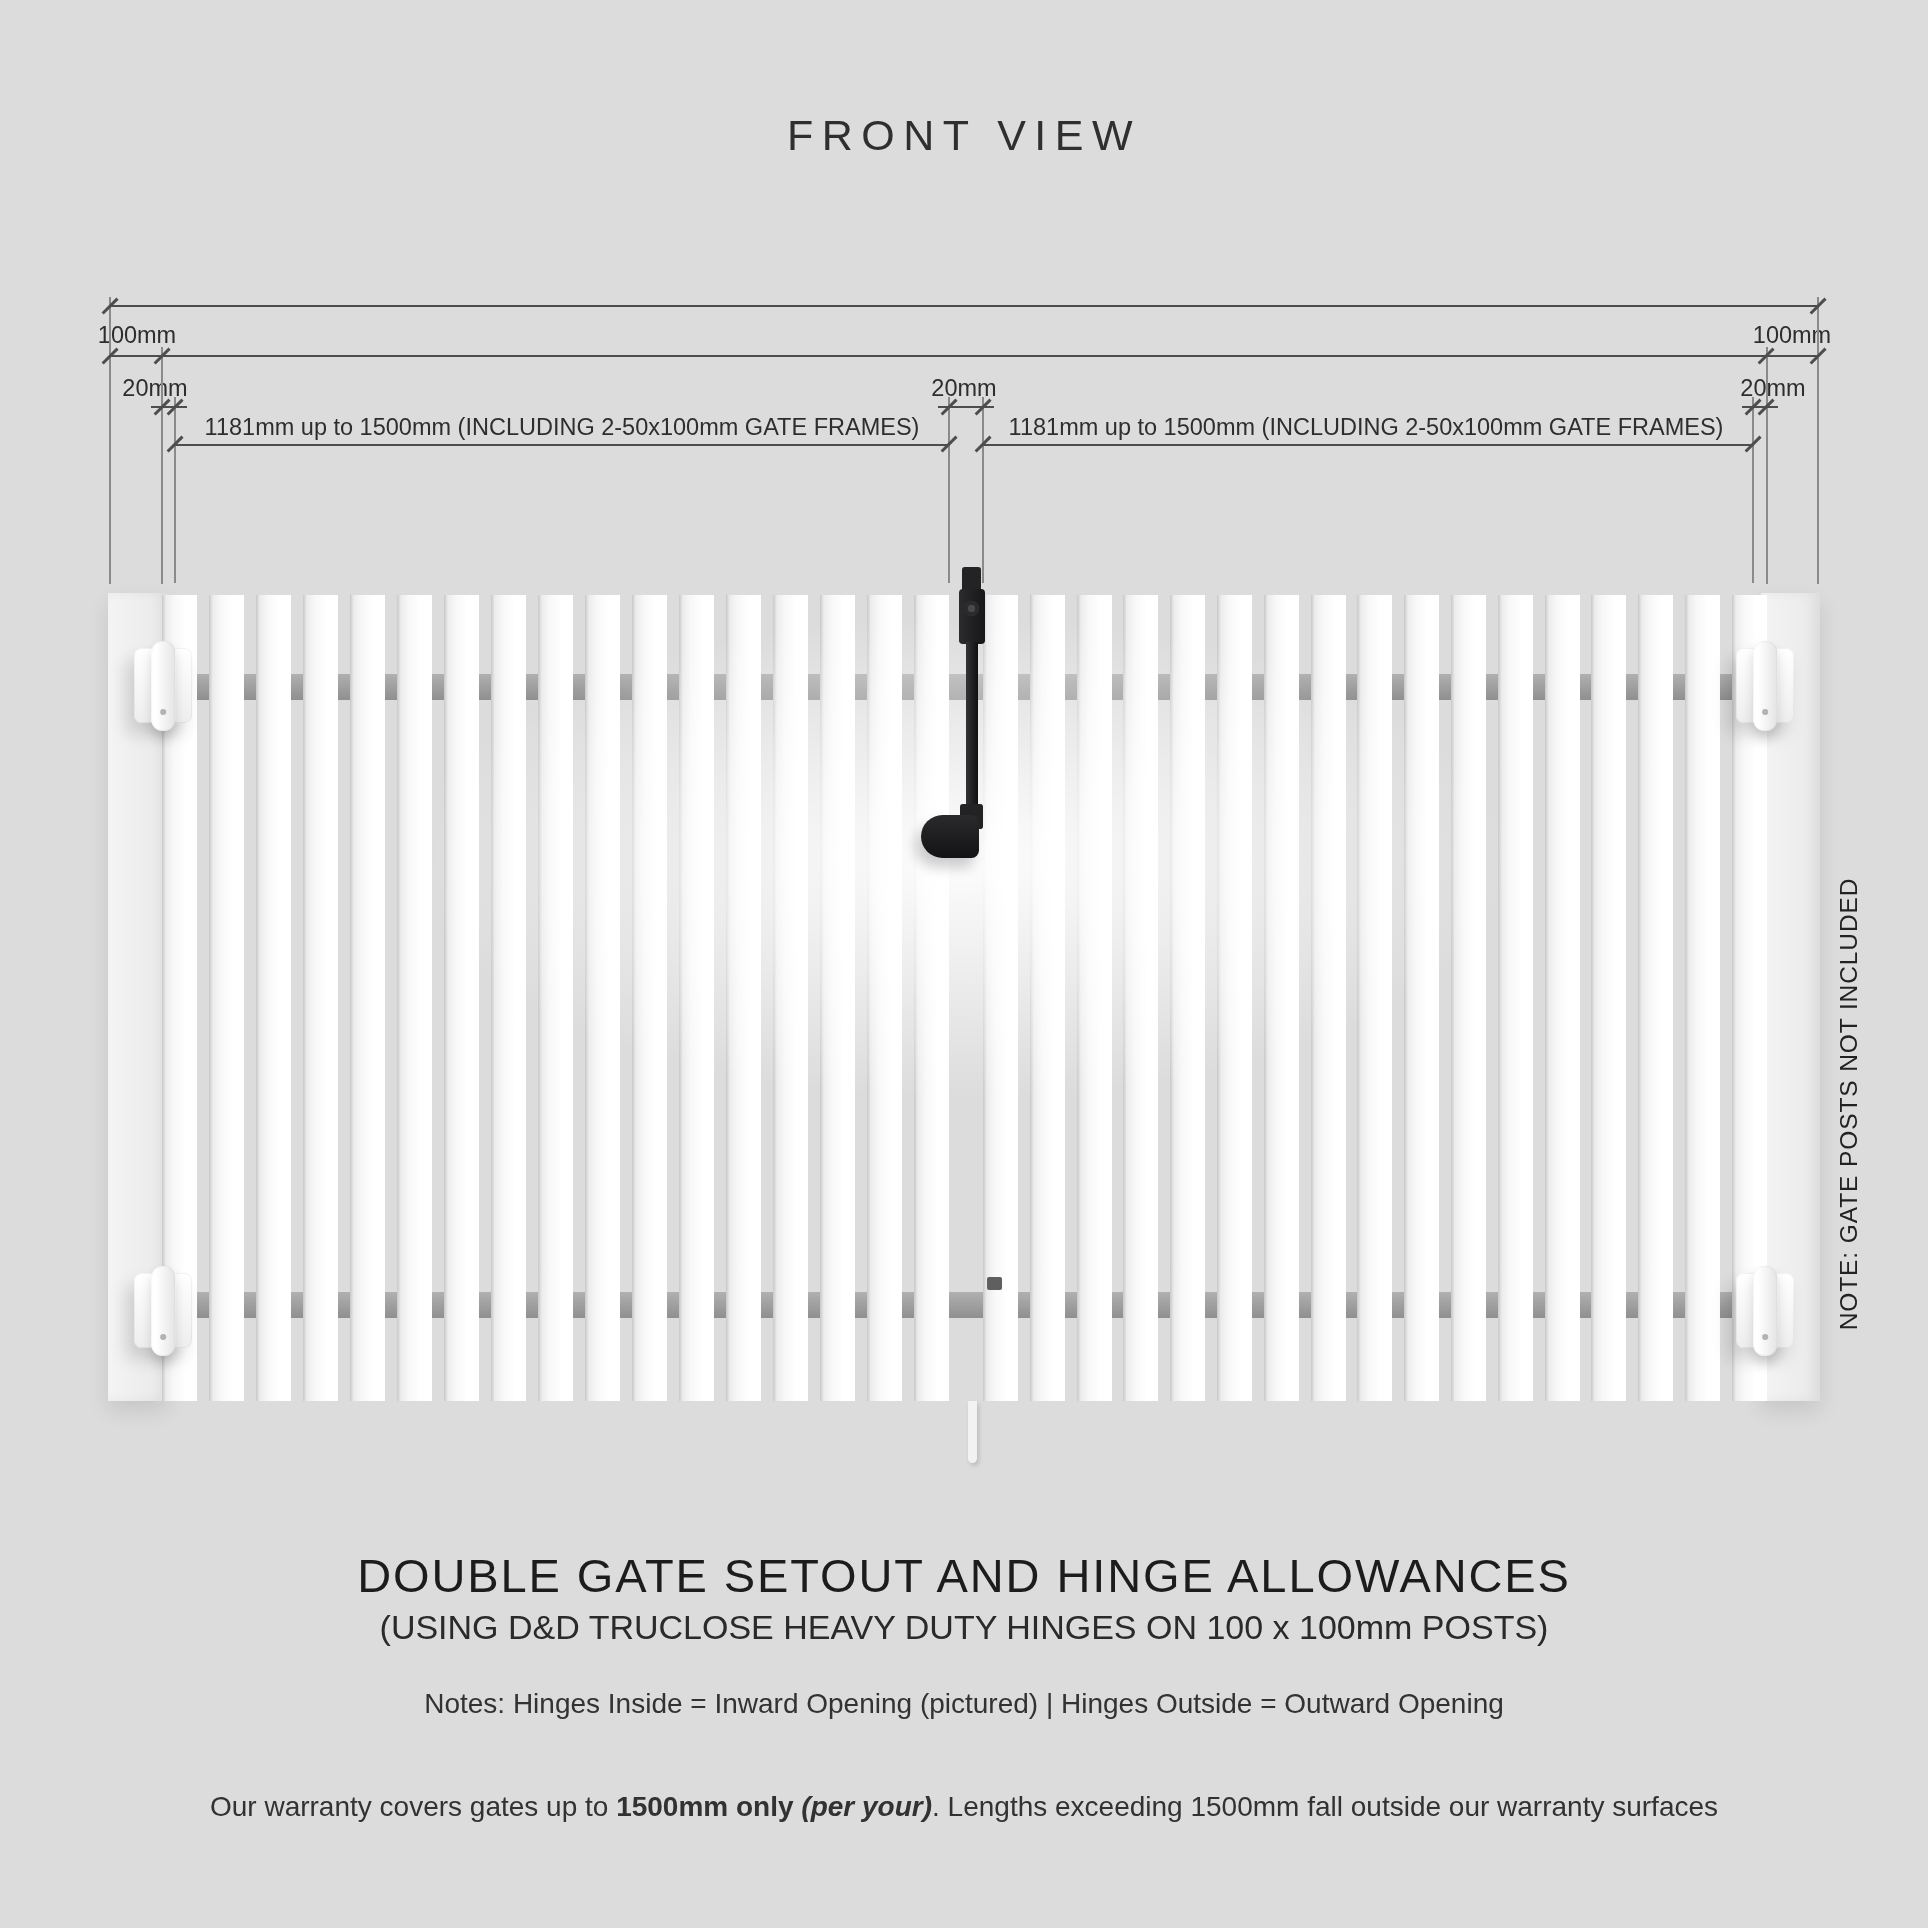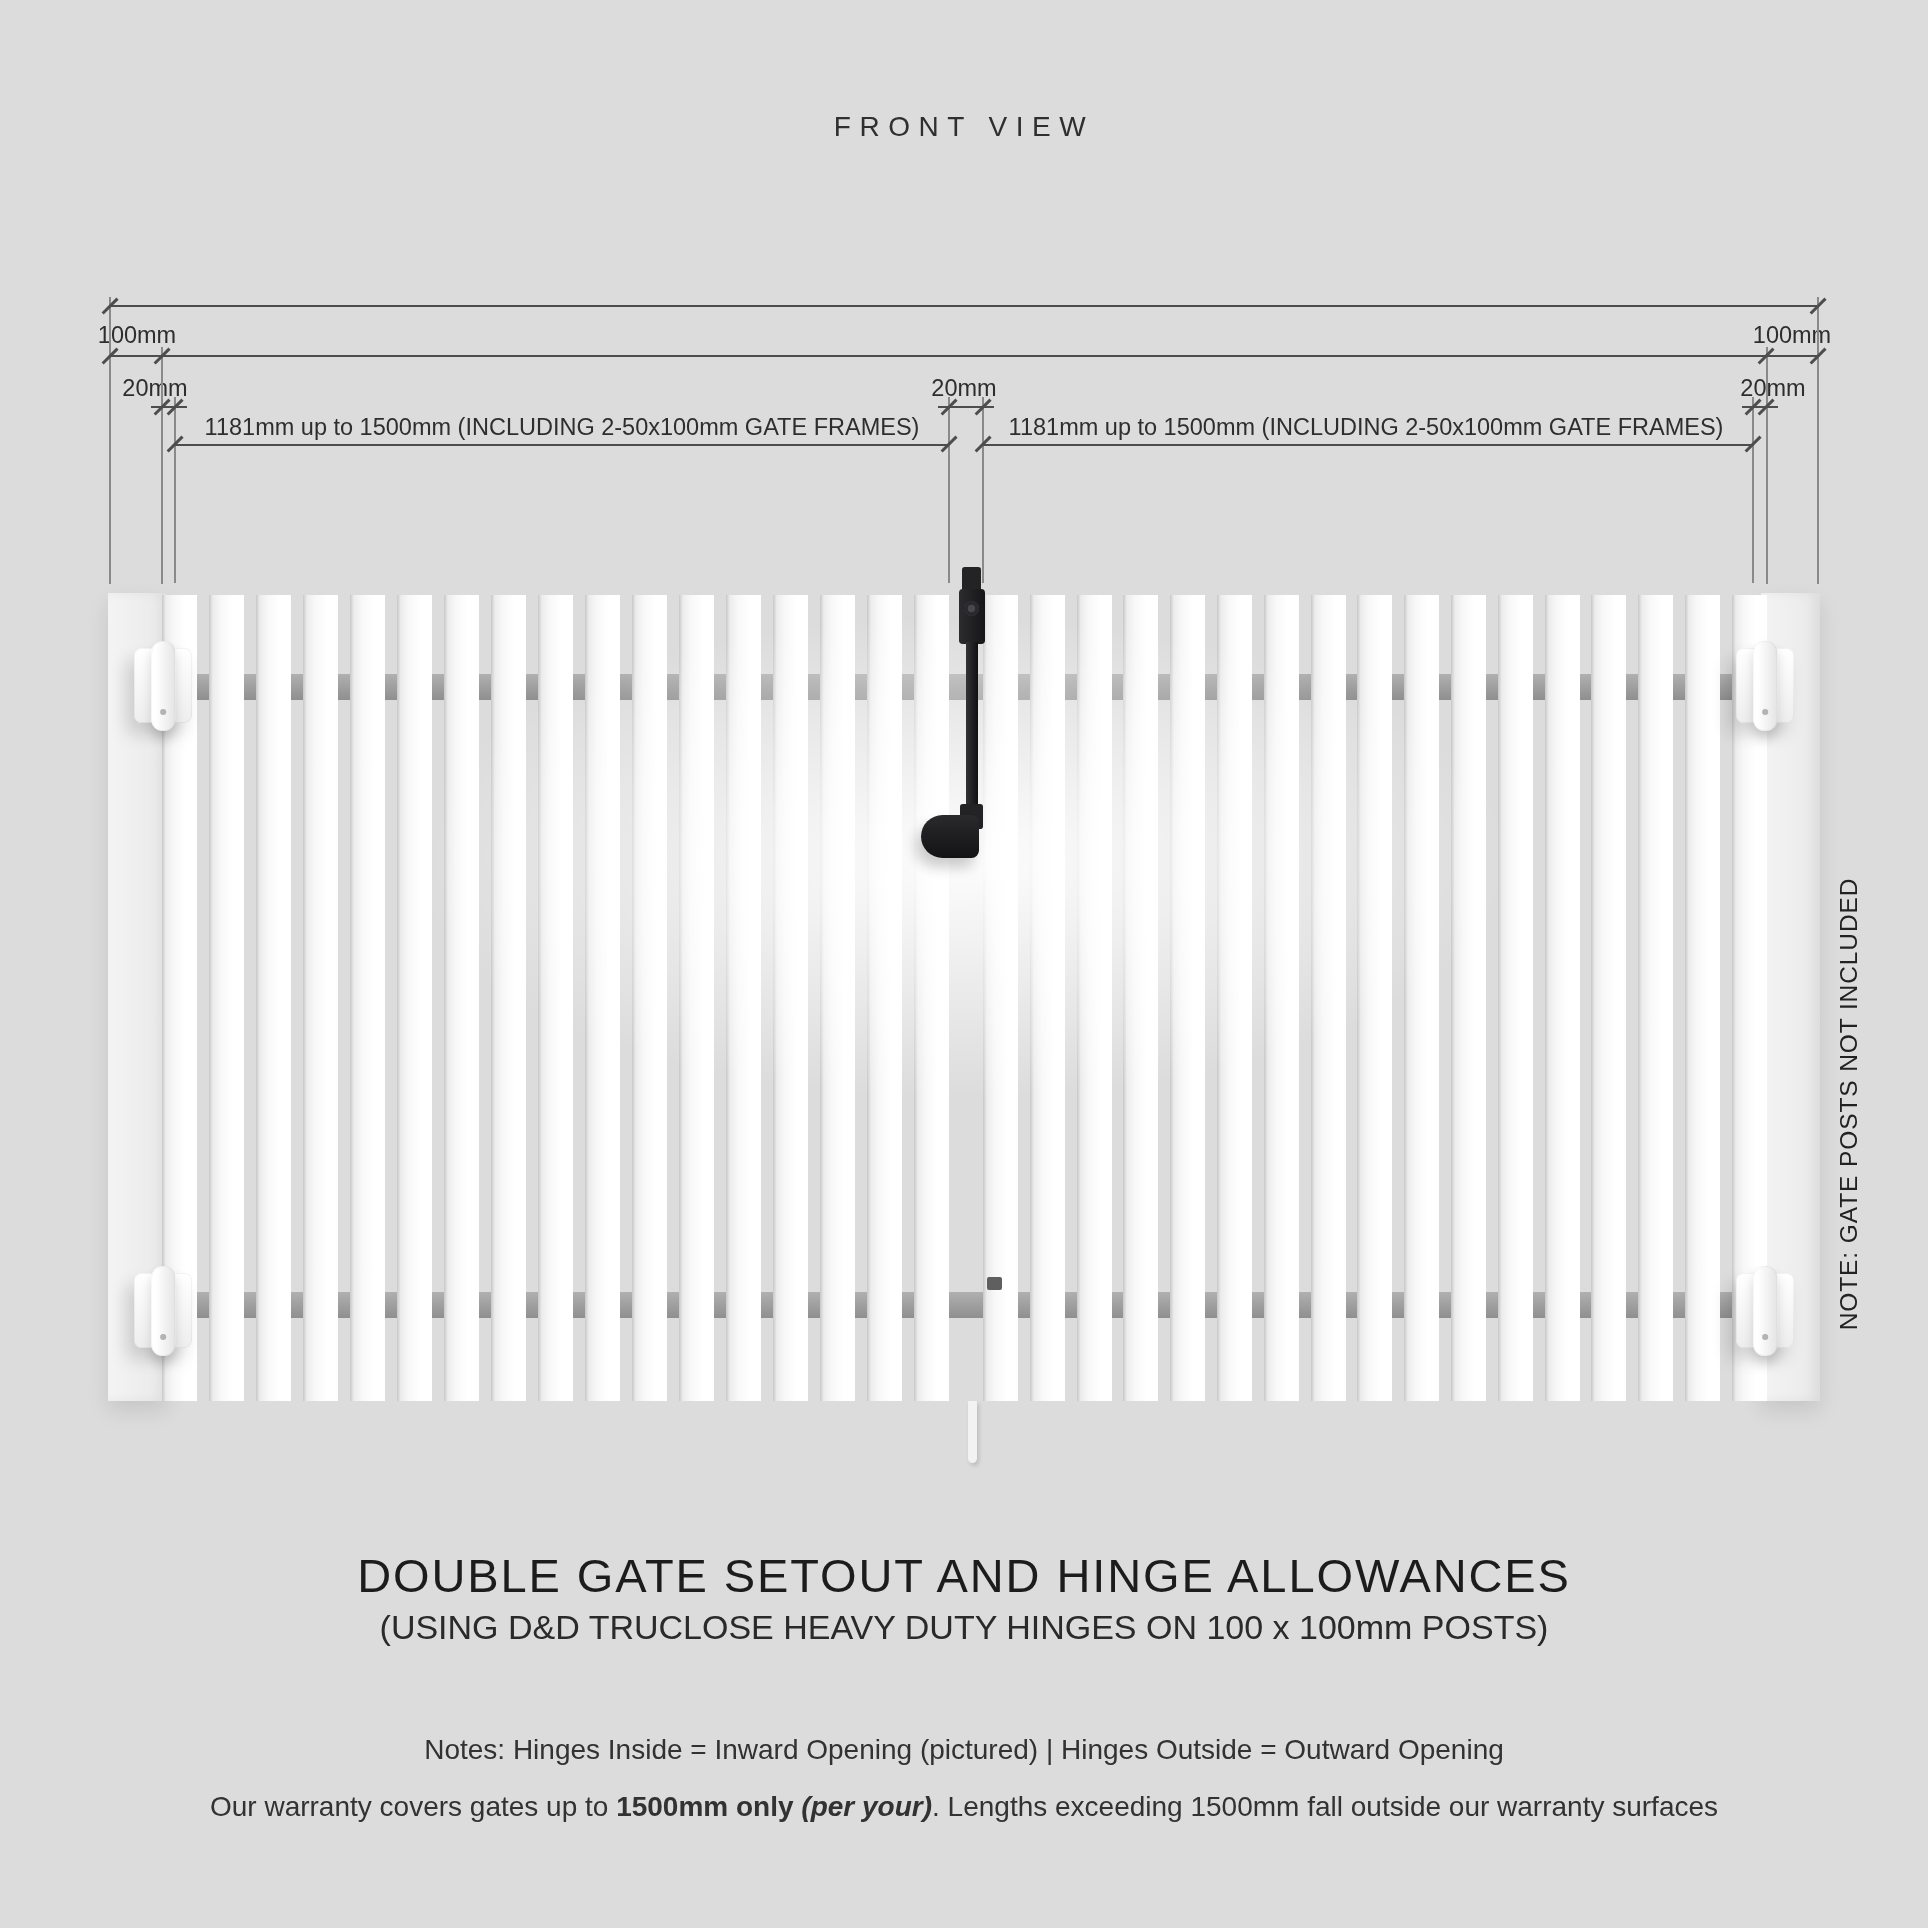--- a/index.html
+++ b/index.html
@@ -6,21 +6,21 @@
   .canvas {
     position:relative; width:1928px; height:1928px;
     background:#dcdcdc; overflow:hidden;
     font-family:"Liberation Sans", sans-serif;
     color:#2e2e2e;
   }
 
   
   .front-title {
     position:absolute; top:111px; left:0; width:100%;
-    text-align:center; font-size:28px; letter-spacing:8.5px;
+    text-align:center; font-size:43px; letter-spacing:8.5px;
     color:#2f2f2f; font-weight:normal;
   }
 
   
   .dim-label {
     position:absolute; transform:translateX(-50%);
     font-size:23.5px; color:#2e2e2e; white-space:nowrap;
   }
   .dim-line { position:absolute; height:1.9px; background:#4d4d4d; z-index:2; }
   .ext-line { position:absolute; width:1.9px; background:#8a8a8a; z-index:1; }
@@ -93,21 +93,21 @@
     text-align:center; font-size:47px; letter-spacing:1.9px; color:#1c1c1c;
   }
   .caption-sub {
     position:absolute; top:1608px; left:0; width:100%;
     text-align:center; font-size:34px; color:#2a2a2a;
   }
   .note {
     position:absolute; left:0; width:100%; text-align:center;
     font-size:28px; color:#323232;
   }
-  .note1 { top:1734px; }
+  .note1 { top:1688px; }
   .note2 { top:1791px; }
   .note3 { top:1847px; }
   .note b { font-weight:bold;text-align:center; }
   .note b.it { font-style:italic; }
 </style>
 </head>
 <body>
 
 <div class="canvas">
 

